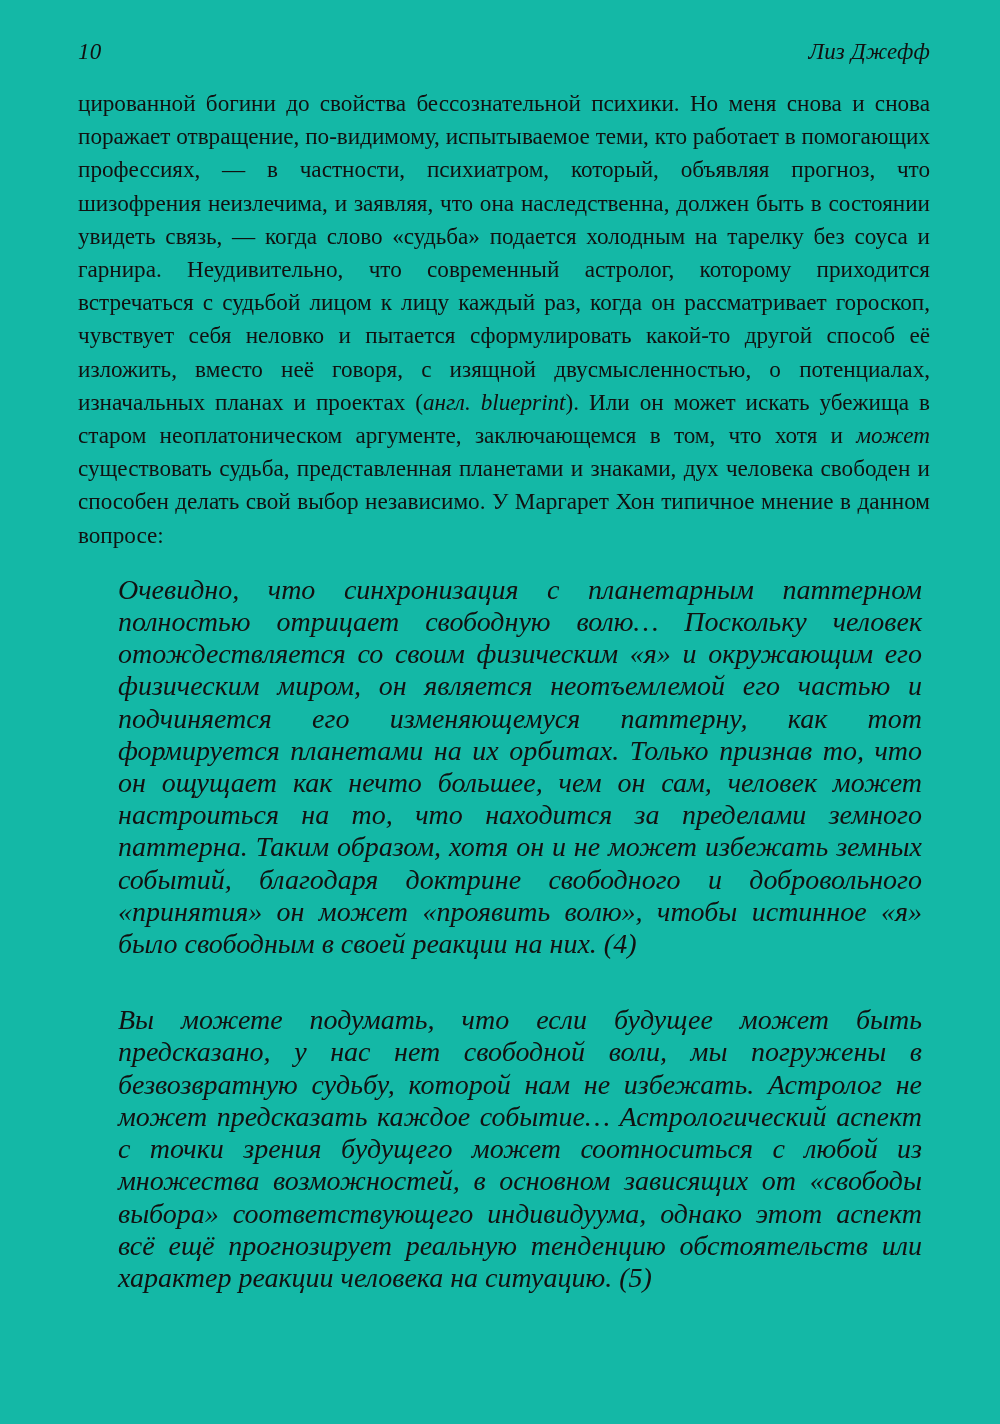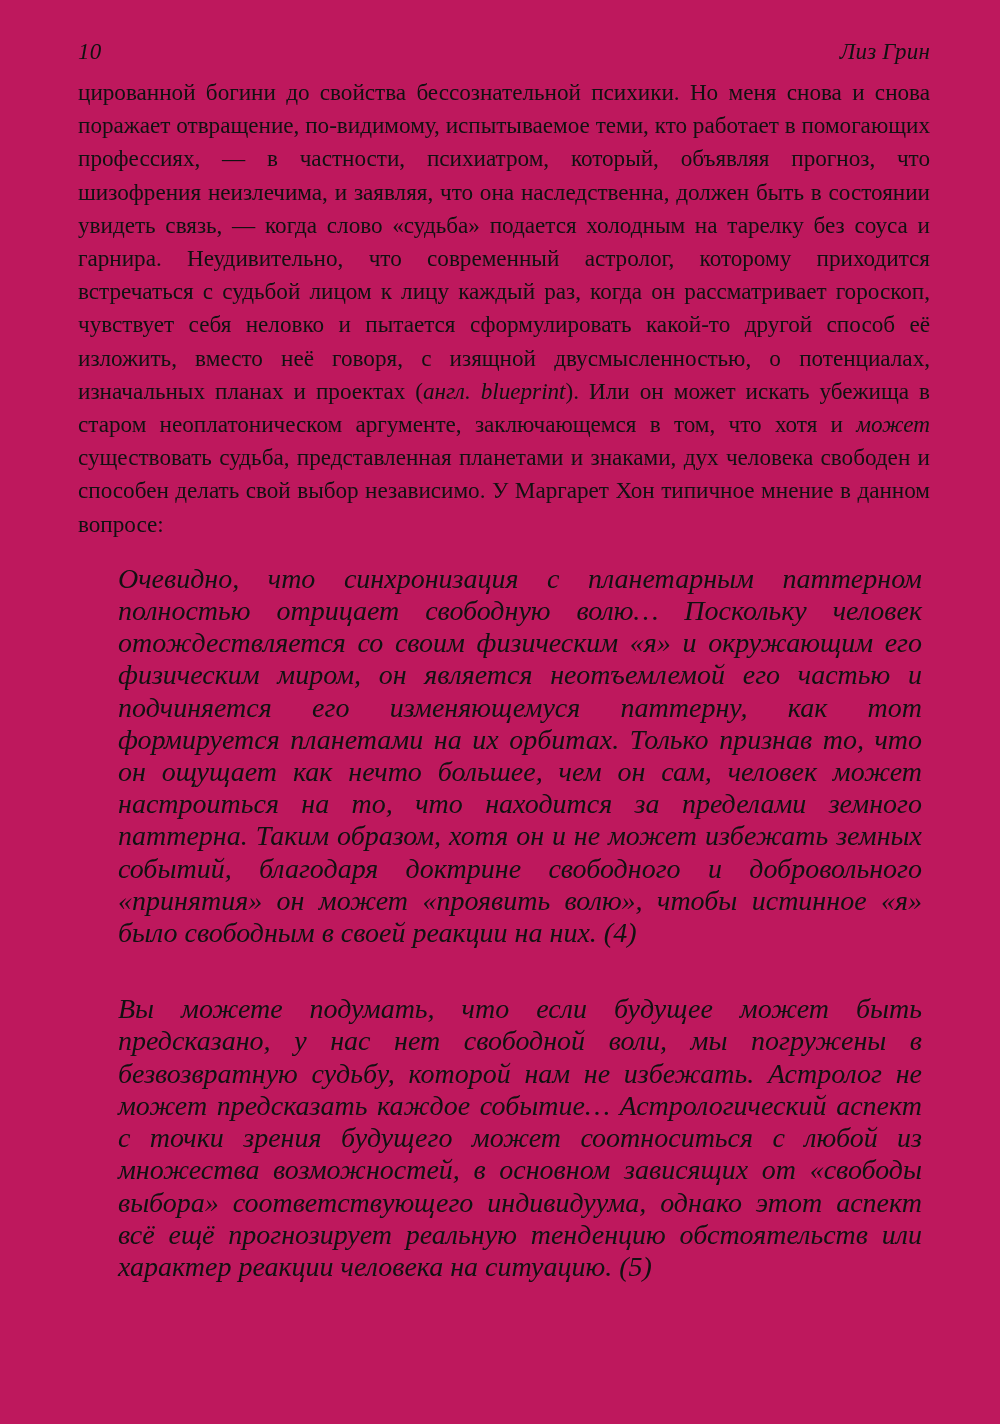--- a/index.html
+++ b/index.html
@@ -5,21 +5,21 @@
 <style>
   html, body {
     margin: 0;
     padding: 0;
     background: #ffffff;
   }
   .page {
     position: relative;
     width: 1000px;
     height: 1424px;
-    background: #be185d;
+    background: #14b8a6;
     margin: 0 auto;
     overflow: hidden;
     font-family: "Liberation Serif", "DejaVu Serif", serif;
     color: #111111;
     box-sizing: border-box;
   }
 
   
   .running-head {
     position: absolute;
@@ -42,21 +42,21 @@
   }
   .author-name {
     font-style: italic;
     font-size: 23px;
     letter-spacing: 0.2px;
   }
 
   
   .text-column {
     position: absolute;
-    top: 76px;
+    top: 87px;
     left: 78px;
     width: 852px;
   }
 
   p.body-para {
     margin: 0;
     font-size: 23.2px;
     line-height: 33.2px;
     text-align: justify;
     text-justify: inter-word;
@@ -87,21 +87,21 @@
 
   em.it { font-style: italic; }
 </style>
 </head>
 <body>
 
 <div class="page">
 
   <div class="running-head">
     <span class="folio">10</span>
-    <span class="author-name">Лиз Грин</span>
+    <span class="author-name">Лиз Джефф</span>
   </div>
 
   <div class="text-column">
 
     <p class="body-para"><span>цированной богини до свойства бессознательной психики. Но меня снова и снова поражает отвращение, по-видимому, испытываемое теми, кто работает в помогающих профессиях, — в частности, психиатром, который, объявляя прогноз, что шизофрения неизлечима, и заявляя, что она наследственна, должен быть в состоянии увидеть связь, — когда слово «судьба» подается холодным на тарелку без соуса и гарнира. Неудивительно, что современный астролог, которому приходится встречаться с судьбой лицом к лицу каждый раз, когда он рассматривает гороскоп, чувствует себя неловко и пытается сформулировать какой-то другой способ её изложить, вместо неё говоря, с изящной двусмысленностью, о потенциалах, изначальных планах и проектах (</span><em class="it">англ. blueprint</em><span>). Или он может искать убежища в старом неоплатоническом аргументе, заключающемся в том, что хотя и </span><em class="it">может</em><span> существовать судьба, представленная планетами и знаками, дух человека свободен и способен делать свой выбор независимо. У Маргарет Хон типичное мнение в данном вопросе:</span></p>
 
     <div class="sp-before-quote"></div>
 
     <blockquote class="quote">Очевидно, что синхронизация с планетарным паттерном полностью отрицает свободную волю… Поскольку человек отождествляется со своим физическим «я» и окружающим его физическим миром, он является неотъемлемой его частью и подчиняется его изменяющемуся паттерну, как тот формируется планетами на их орбитах. Только признав то, что он ощущает как нечто большее, чем он сам, человек может настроиться на то, что находится за пределами земного паттерна. Таким образом, хотя он и не может избежать земных событий, благодаря доктрине свободного и добровольного «принятия» он может «проявить волю», чтобы истинное «я» было свободным в своей реакции на них. (4)</blockquote>
 

